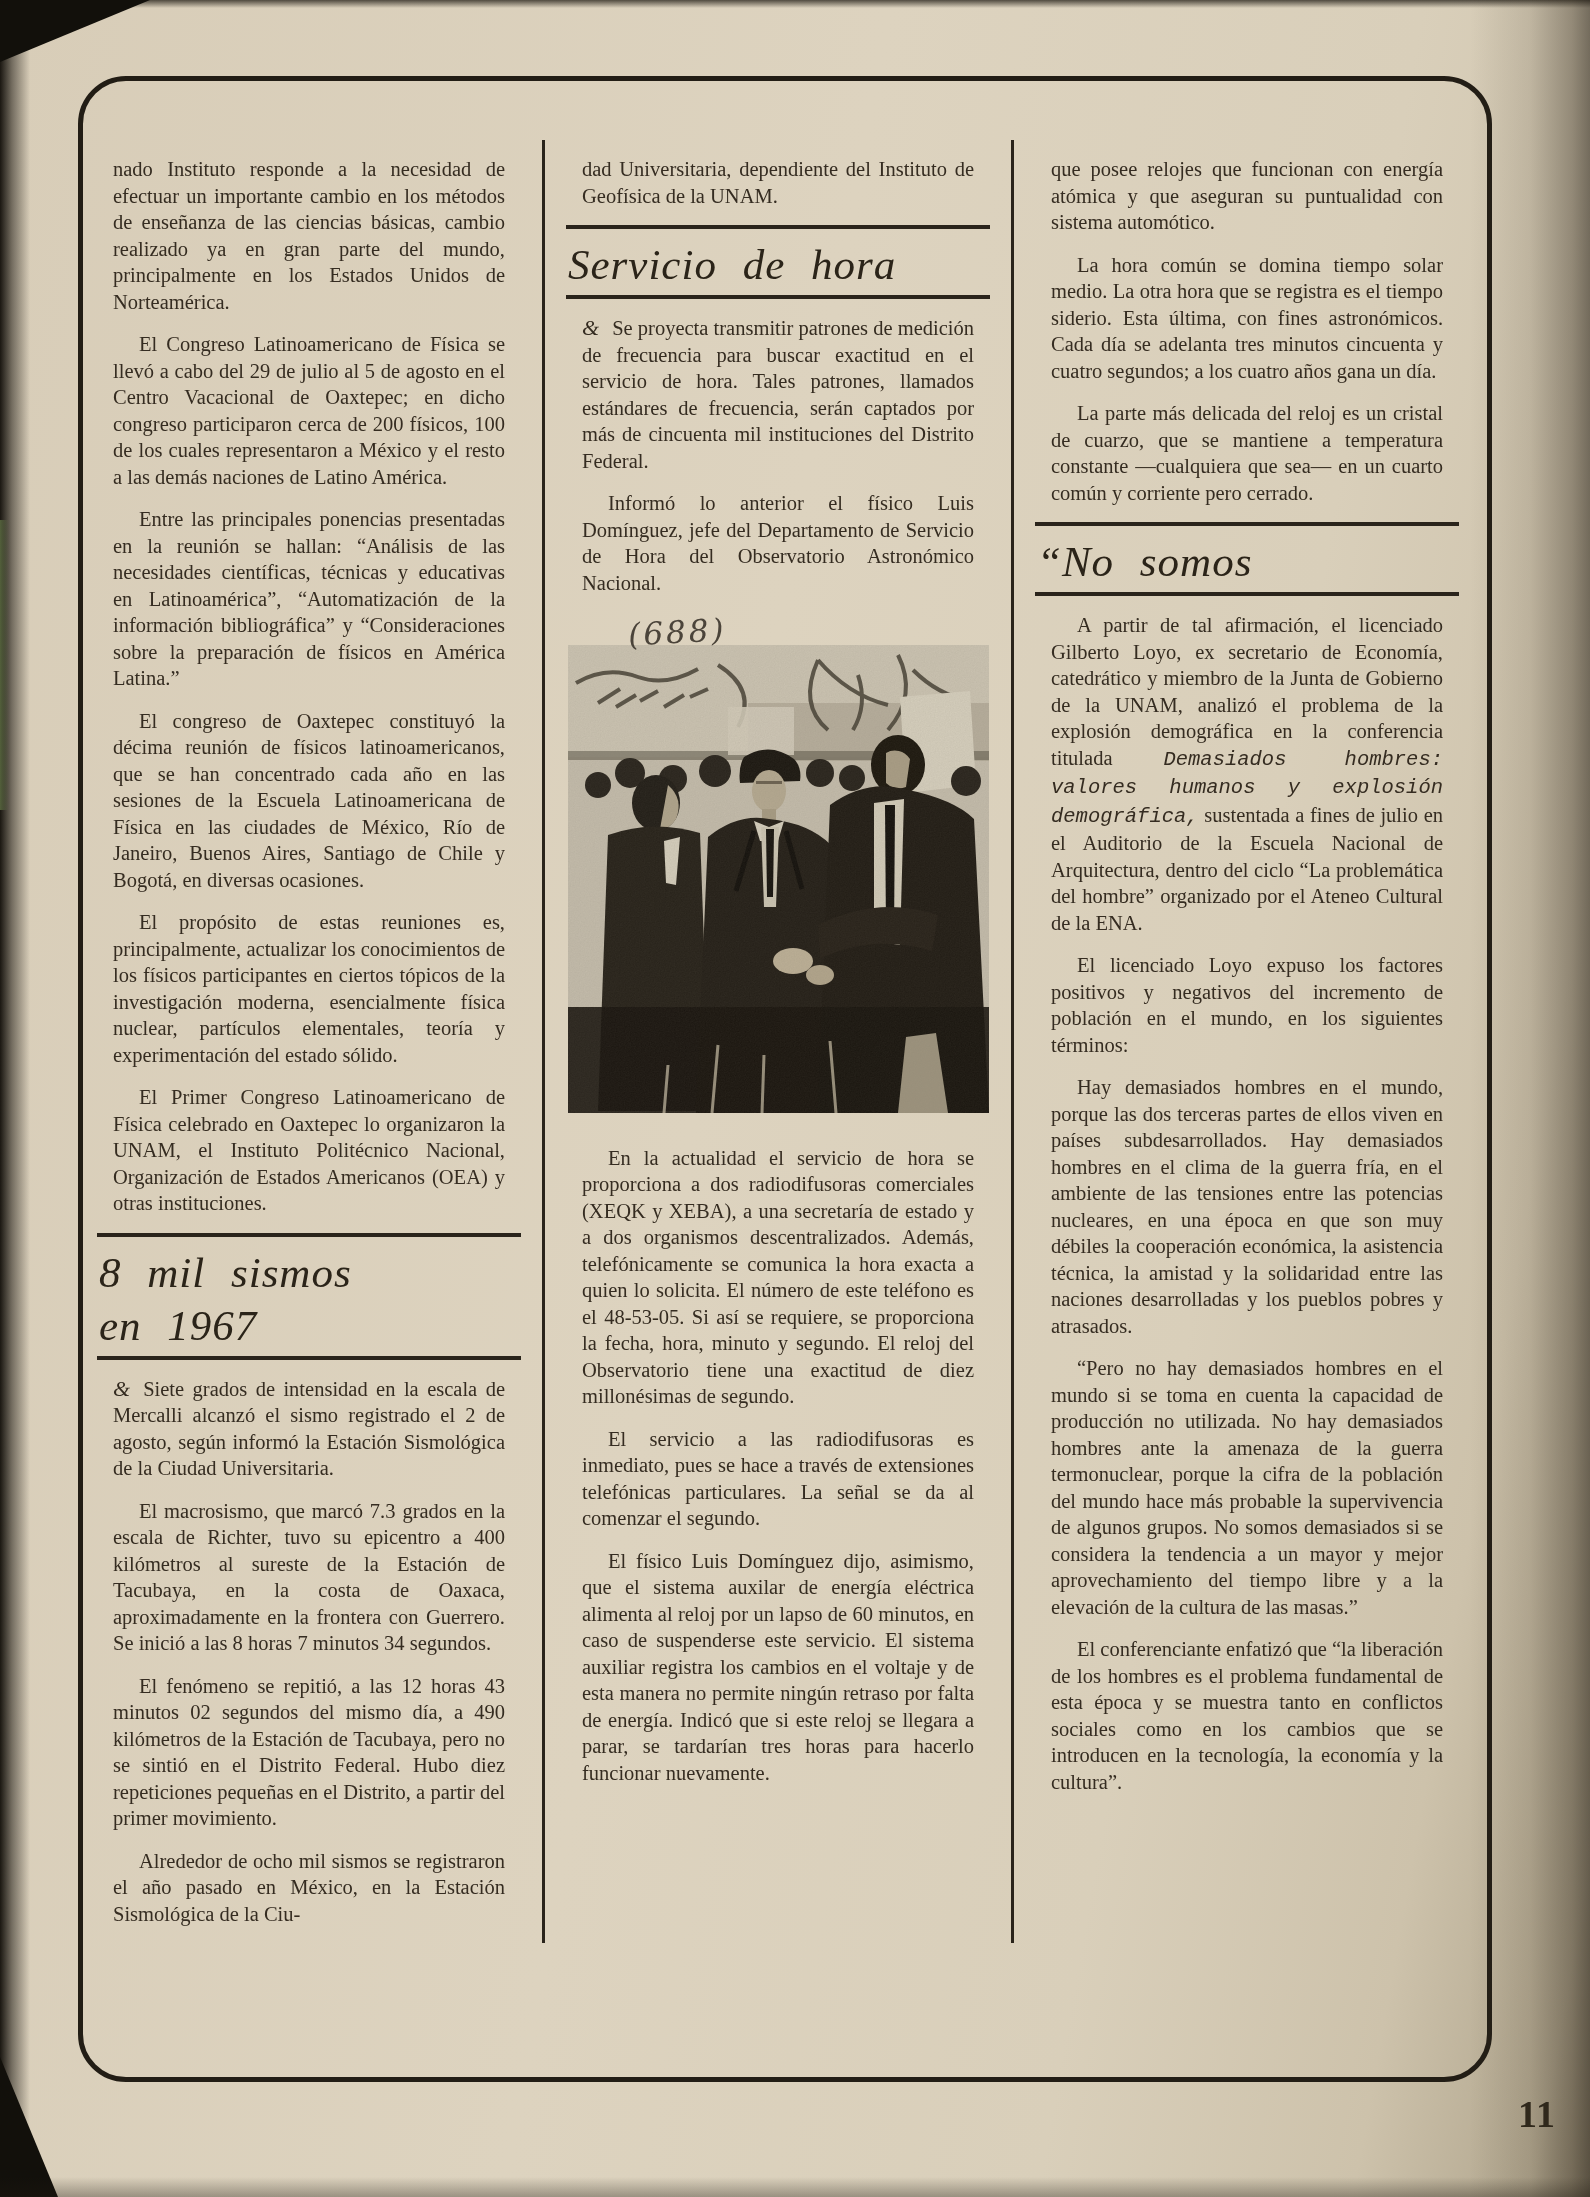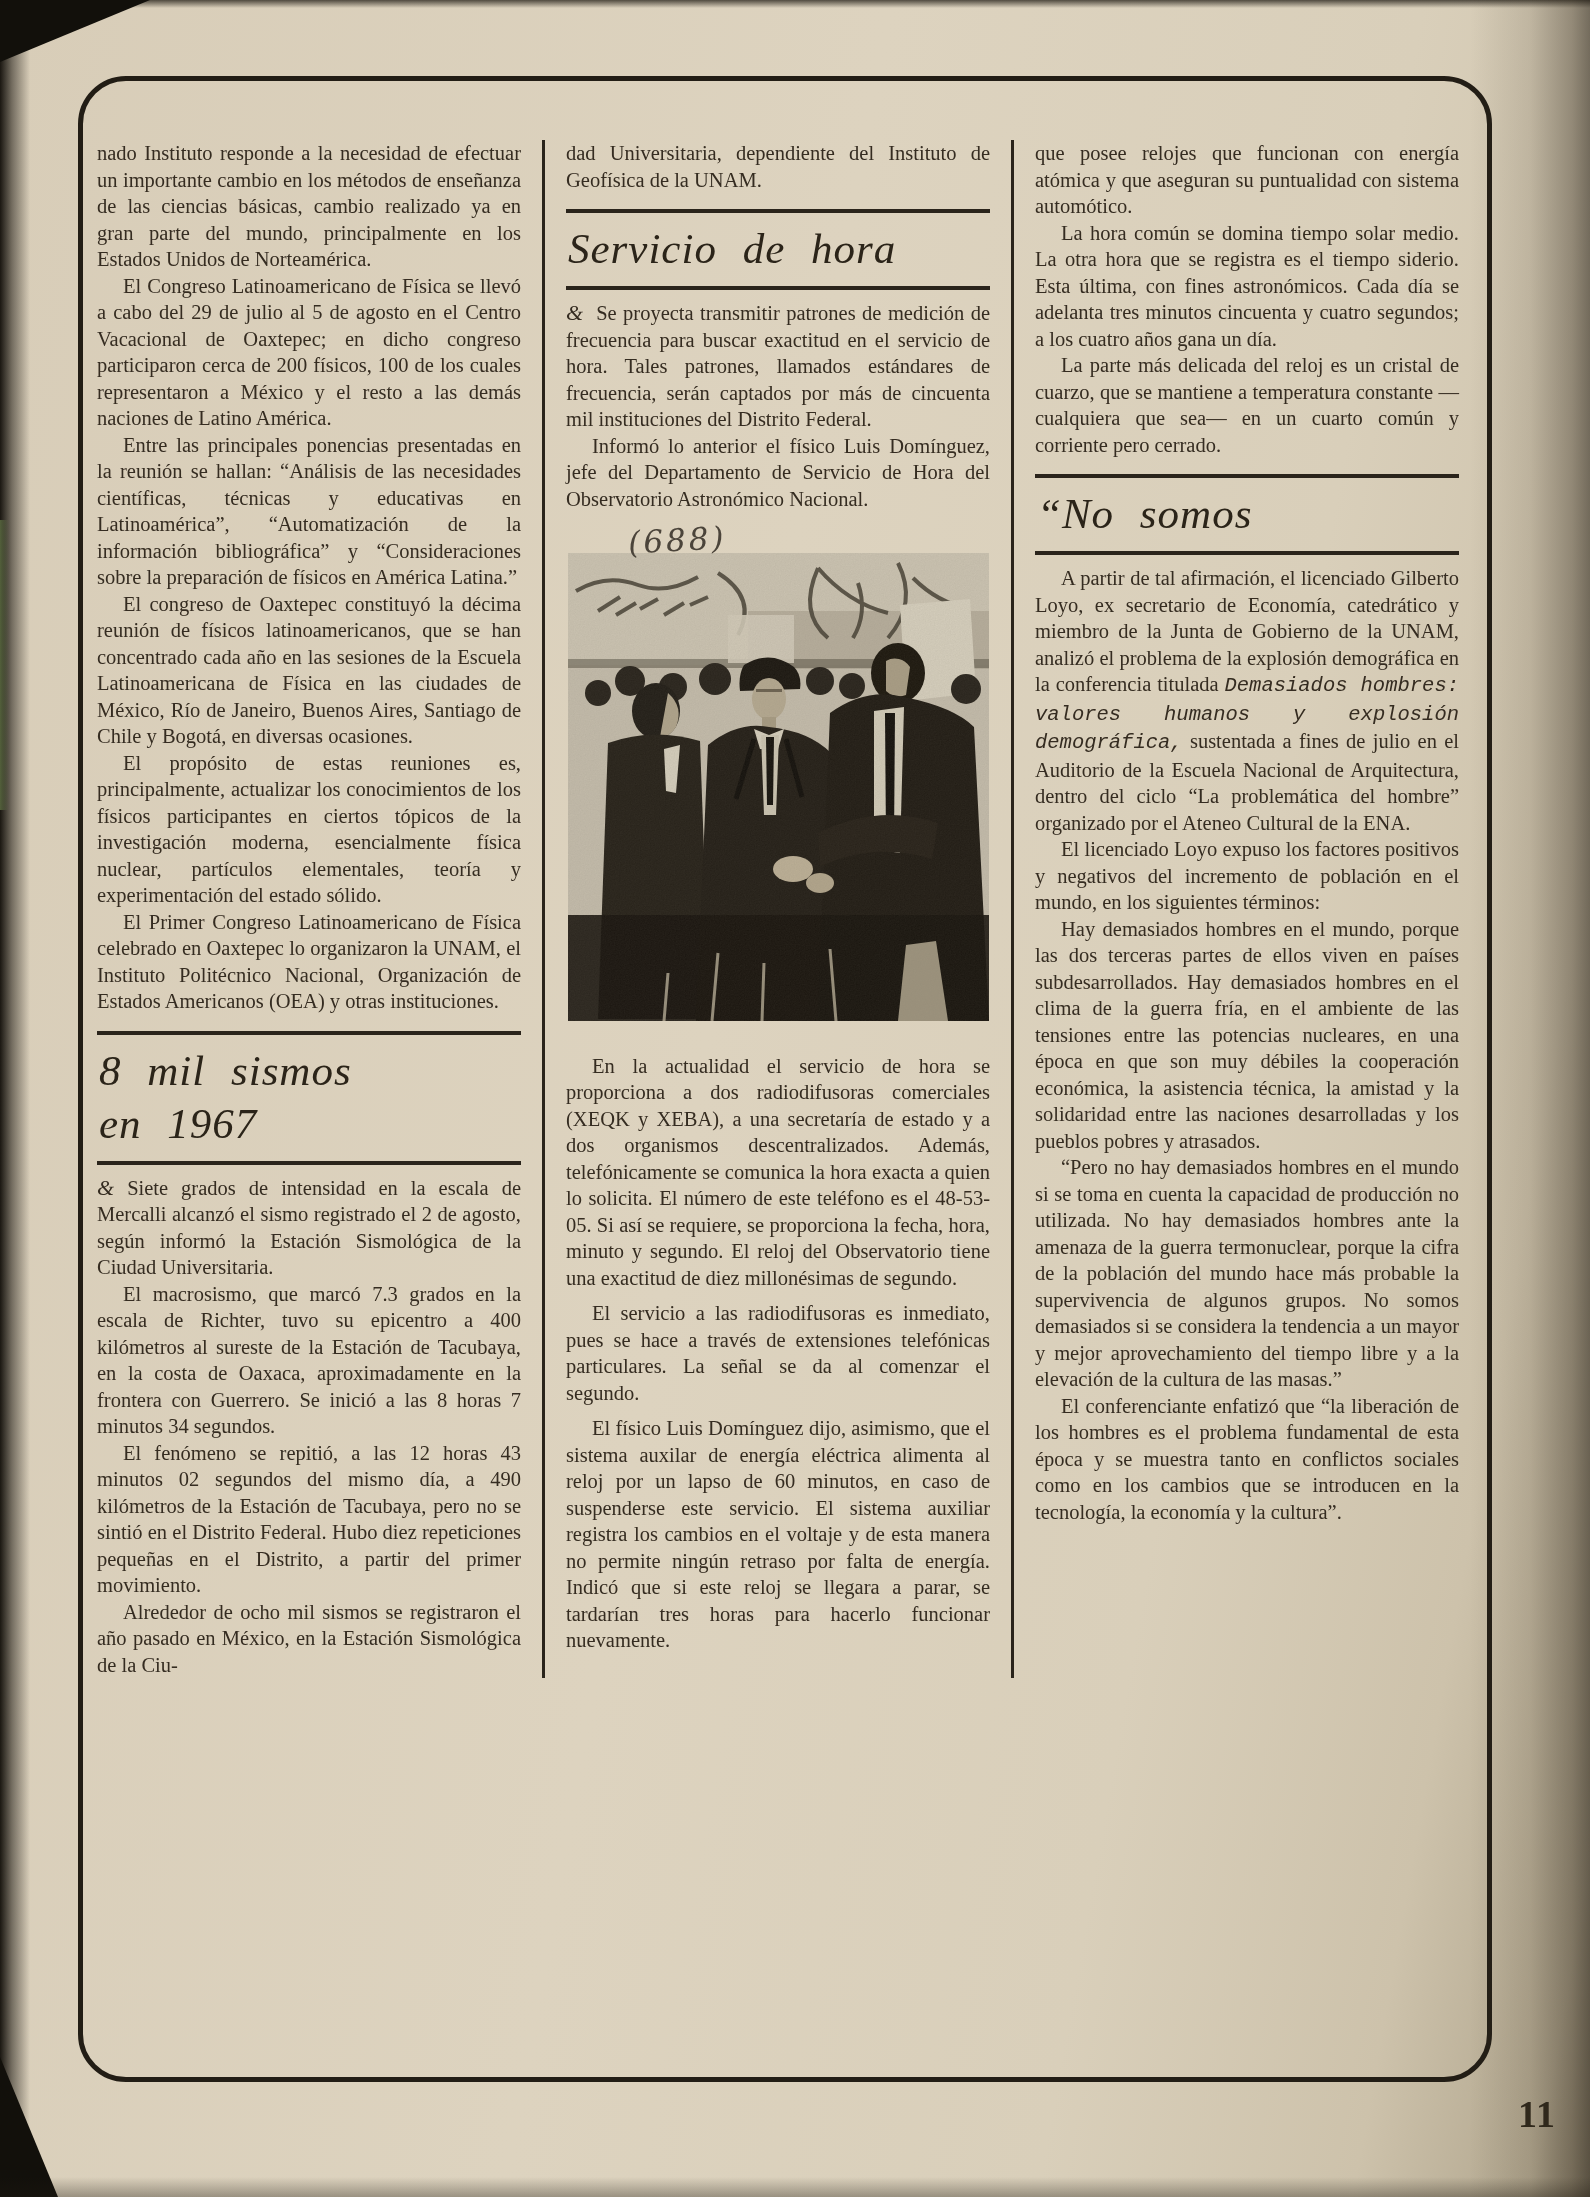--- a/index.html
+++ b/index.html
@@ -23,29 +23,29 @@
   .edge-bottom{position:absolute;left:0;right:0;bottom:0;height:20px;
         background:linear-gradient(to top,rgba(30,25,17,.35),rgba(30,25,17,0));}
   
   .frame{position:absolute;left:78px;top:76px;width:1404px;height:1996px;
         border:5px solid #221d15;border-radius:48px;}
   
   .content{position:absolute;left:97px;top:140px;width:1367px;display:flex;align-items:stretch;}
   .col{width:424px;flex:0 0 424px;font-size:20.5px;line-height:26.5px;color:#352c21;
        text-align:justify;}
   .divider{width:3px;flex:0 0 3px;background:#2a241b;margin:0 21px;}
-  p{margin:0;text-indent:26px;}
+  p{margin:16px;text-indent:26px;}
   p.noindent{text-indent:0;}
   p.gap{margin-top:9px;}
   .lead{font-style:italic;font-size:22px;padding-right:13px;}
   
   .sect{margin-top:16px;margin-bottom:10px;}
   .sect .rule{height:4px;background:#2a241b;}
   .sect .title{font-style:italic;font-size:43px;line-height:53px;color:#2b2419;
-        padding:9px 2px 11px;word-spacing:14px;letter-spacing:1px;text-align:left;text-indent:0;}
+        padding:9px 2px 4px;word-spacing:14px;letter-spacing:1px;text-align:left;text-indent:0;}
   .sect .title .tline{display:block;}
   
   .handwrite{font-family:"DejaVu Serif",serif;font-style:italic;font-size:31px;color:#4b443a;
         transform:rotate(-3deg);margin:8px 0 0 62px;letter-spacing:3px;text-indent:0;text-align:left;}
   
   .photo{width:421px;height:468px;margin:6px 0 0 2px;background:#c7bfae;overflow:hidden;}
   .photo svg{display:block;}
   .after-photo{margin-top:32px;}
   
   .pageno{position:absolute;right:34px;top:2092px;font-weight:bold;font-size:38px;color:#2c2519;

